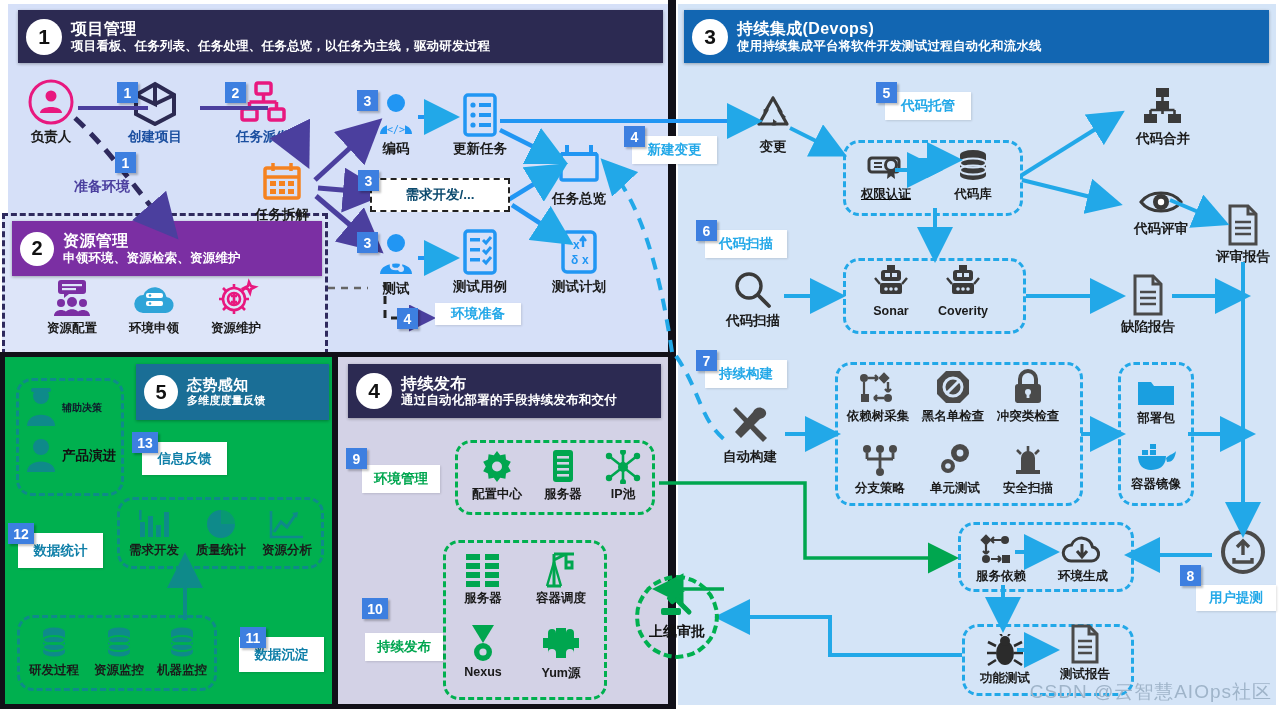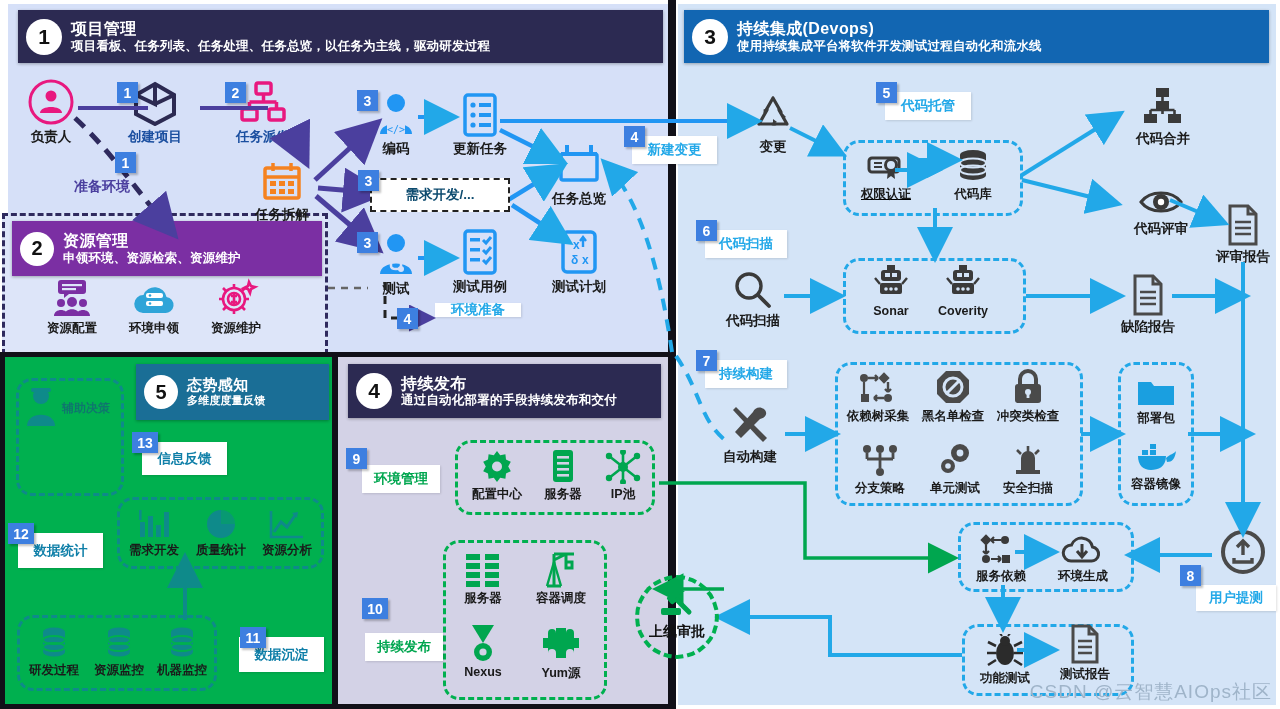--- a/index.html
+++ b/index.html
@@ -361,21 +361,21 @@
   </div>
 
   <div style="position:absolute;left:74px;top:178px;font-size:14px;font-weight:bold;color:#4b3f9e;z-index:5;">准备环境</div>
   <div class="chip" style="left:115px;top:152px;">1</div>
 
   <div class="dgrp blk" style="left:370px;top:178px;width:140px;height:34px;background:#fff;border-radius:0;z-index:4;">
     <div style="text-align:center;line-height:30px;font-size:13.5px;font-weight:bold;color:#0c4a6e;">需求开发/...</div>
   </div>
   <div class="chip" style="left:358px;top:170px;">3</div>
 
-  <div class="wbox cyan" style="left:435px;top:303px;width:86px;height:14px;">环境准备</div>
+  <div class="wbox cyan" style="left:435px;top:303px;width:86px;height:22px;">环境准备</div>
   <div class="chip" style="left:397px;top:308px;">4</div>
 
   <div class="wbox cyan" style="left:632px;top:136px;width:85px;height:28px;">新建变更</div>
   <div class="chip" style="left:624px;top:126px;">4</div>
 
   <div class="node sm" style="left:39px;top:278px;">
     <div class="ico">
       <svg width="44" height="40" viewBox="0 0 44 40">
         <rect x="8" y="2" width="28" height="14" rx="3" fill="#7b2fa3"></rect>
         <path d="M14,16 L14,20 L19,16 z" fill="#7b2fa3"></path>
@@ -829,21 +829,30 @@
 
   <div class="dgrp teal" style="left:16px;top:378px;width:108px;height:118px;"></div>
   <div style="position:absolute;left:22px;top:384px;display:flex;align-items:center;gap:2px;">
     <span>
       <svg width="38" height="44" viewBox="0 0 38 44">
         <circle cx="19" cy="12" r="8" fill="#0e8a8a"></circle>
         <path d="M5,42 C5,27 33,27 33,42 z" fill="#0e8a8a"></path>
         <rect x="9" y="4" width="20" height="4" rx="2" fill="#0e8a8a"></rect>
       </svg>
     </span>
-    <span style="font-size:12px;font-weight:bold;color:#0f766e;">辅助决策</span>
+    <span style="font-size:10px;font-weight:bold;color:#0f172a;">辅助决策</span>
+  </div>
+  <div style="position:absolute;left:22px;top:434px;display:flex;align-items:center;gap:2px;">
+    <span>
+      <svg width="38" height="40" viewBox="0 0 38 40">
+        <circle cx="19" cy="13" r="8" fill="#0e8a8a"></circle>
+        <path d="M5,38 C5,24 33,24 33,38 z" fill="#0e8a8a"></path>
+      </svg>
+    </span>
+    <span style="font-size:13.5px;font-weight:bold;color:#111;">产品演进</span>
   </div>
 
   <div class="wbox teal" style="left:142px;top:442px;width:85px;height:33px;">信息反馈</div>
   <div class="chip w2" style="left:132px;top:432px;">13</div>
 
   <div class="dgrp teal" style="left:117px;top:497px;width:207px;height:72px;"></div>
   <div class="node sm" style="left:123px;top:500px;width:62px;">
     <div class="ico">
       <svg width="34" height="32" viewBox="0 0 34 32">
         <g fill="#0e8a8a">

